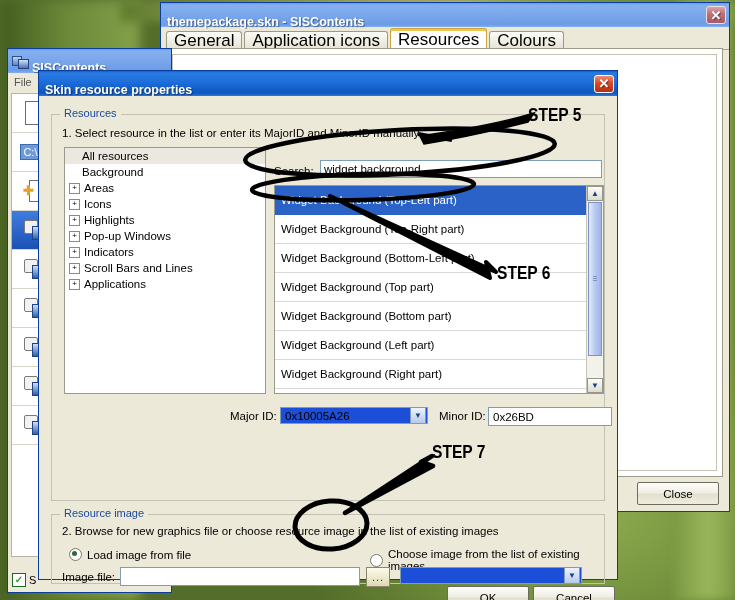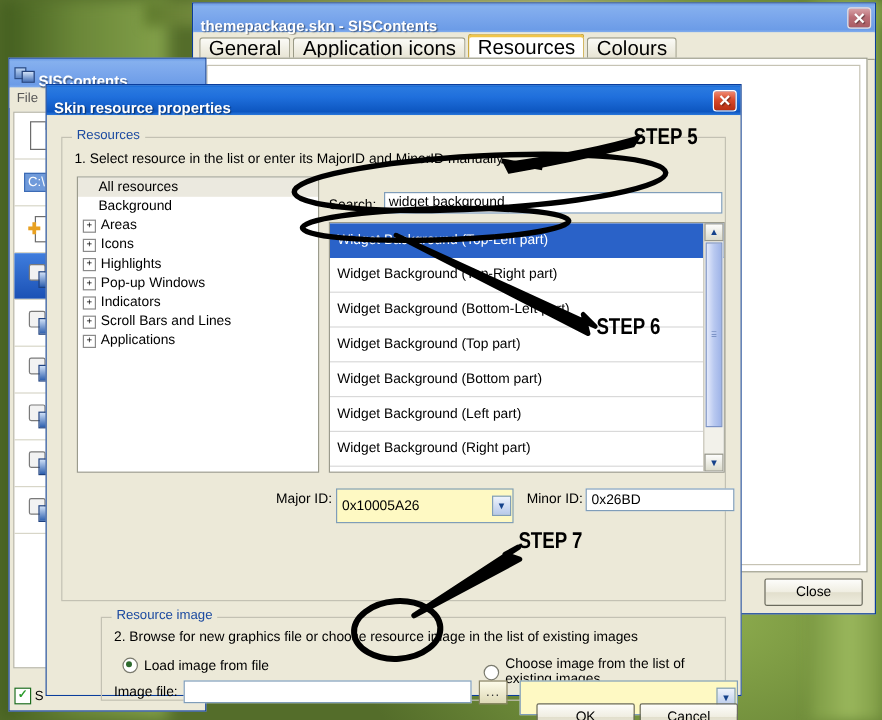--- a/index.html
+++ b/index.html
@@ -90,21 +90,21 @@
 
   
   #dlg{left:38px;top:70px;width:580px;height:510px;border:1px solid #0a3d9c;background:#ece9d8;}
   #dlg .titlebar{height:25px;}
   #dlg .inner{position:absolute;left:0;right:0;top:25px;bottom:0;background:#ece9d8;}
 
   .group{position:absolute;border:1px solid #c3c1b3;background:transparent;}
   .group>legend-x{position:absolute;left:8px;top:-8px;background:#ece9d8;color:#1b4aa0;padding:0 4px;font-size:11px;}
 
   #grpRes{left:12px;top:18px;right:12px;height:385px;}
-  #grpImg{left:12px;top:418px;right:12px;height:68px;margin-left:33px;}
+  #grpImg{left:12px;top:418px;right:12px;height:68px;}
 
   .instr{position:absolute;font-size:11.5px;color:#000;}
 
   .treebox{position:absolute;left:12px;top:32px;width:200px;height:245px;background:#fff;border:1px solid #9b9b8c;overflow:hidden;}
   .treerow{height:16px;display:flex;align-items:center;padding-left:4px;font-size:11.5px;white-space:nowrap;}
   .treerow.sel{background:#ebe9df;}
   .expander{width:9px;height:9px;border:1px solid #8a8a8a;background:#fff;color:#000;font-size:8px;line-height:7px;text-align:center;margin-right:4px;flex:0 0 auto;font-family:"Liberation Sans",sans-serif;}
   .tspacer{width:13px;flex:0 0 auto;}
 
   .srchlbl{position:absolute;left:222px;top:50px;font-size:11.5px;}
@@ -118,21 +118,21 @@
   .vscroll{position:absolute;right:0;top:0;width:16px;bottom:0;background:#f2f1ea;border-left:1px solid #c7c5b8;}
   .sbtn{height:15px;background:linear-gradient(180deg,#fdfdfc,#dcdccd);border:1px solid #96968a;box-sizing:border-box;
         display:flex;align-items:center;justify-content:center;color:#15428b;font-size:8px;}
   .sthumb{position:absolute;left:1px;right:1px;top:16px;height:152px;
         background:linear-gradient(90deg,#e4eafb,#b9c9f0 50%,#9fb4e8);border:1px solid #7c93c6;}
   .sthumb:after{content:"";position:absolute;left:4px;right:4px;top:50%;height:5px;margin-top:-3px;
         background:repeating-linear-gradient(180deg,#7c93c6 0 1px,transparent 1px 2px);}
 
   .idrow{position:absolute;left:0;right:0;top:292px;height:20px;}
   .idlbl{position:absolute;font-size:11.5px;}
-  .combo{position:absolute;height:29px;border:1px solid #7f9db9;background:#fef9c3;box-sizing:border-box;display:flex;align-items:center;font-size:11.5px;}
+  .combo{position:absolute;height:17px;border:1px solid #7f9db9;background:#1d4ed8;box-sizing:border-box;display:flex;align-items:center;font-size:11.5px;}
   .combo .txt{flex:1;padding-left:4px;white-space:nowrap;overflow:hidden;}
   .combo .arw{width:16px;height:17px;margin:0 1px 0 0;background:linear-gradient(180deg,#eef3fc,#b7c9ea);
         border:1px solid #7f9db9;box-sizing:border-box;display:flex;align-items:center;justify-content:center;color:#15428b;font-size:8px;}
   .txtin{position:absolute;height:19px;border:1px solid #7f9db9;background:#fff;box-sizing:border-box;
         display:flex;align-items:center;padding-left:4px;font-size:11.5px;}
 
   .radio{width:11px;height:11px;border-radius:50%;border:1px solid #7a7a6e;background:#fff;position:relative;flex:0 0 auto;}
   .radio.on:after{content:"";position:absolute;left:2px;top:2px;width:5px;height:5px;border-radius:50%;background:#2d6a2d;}
   .radiorow{position:absolute;display:flex;align-items:center;gap:5px;font-size:11.5px;}
 

